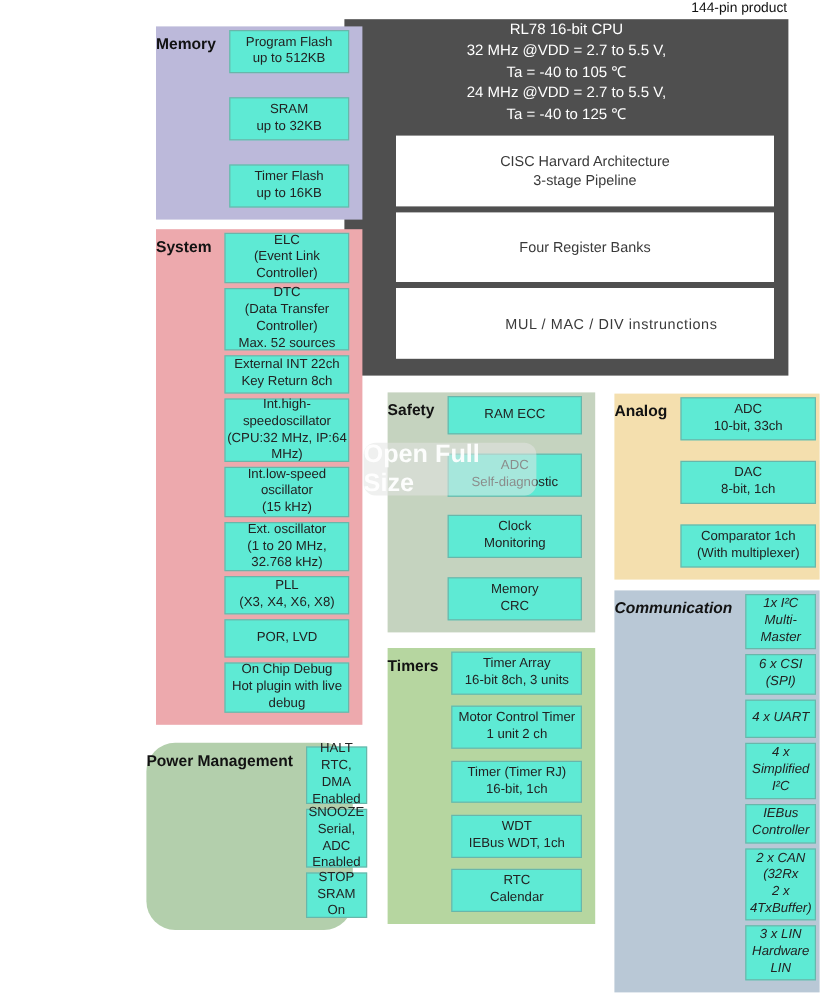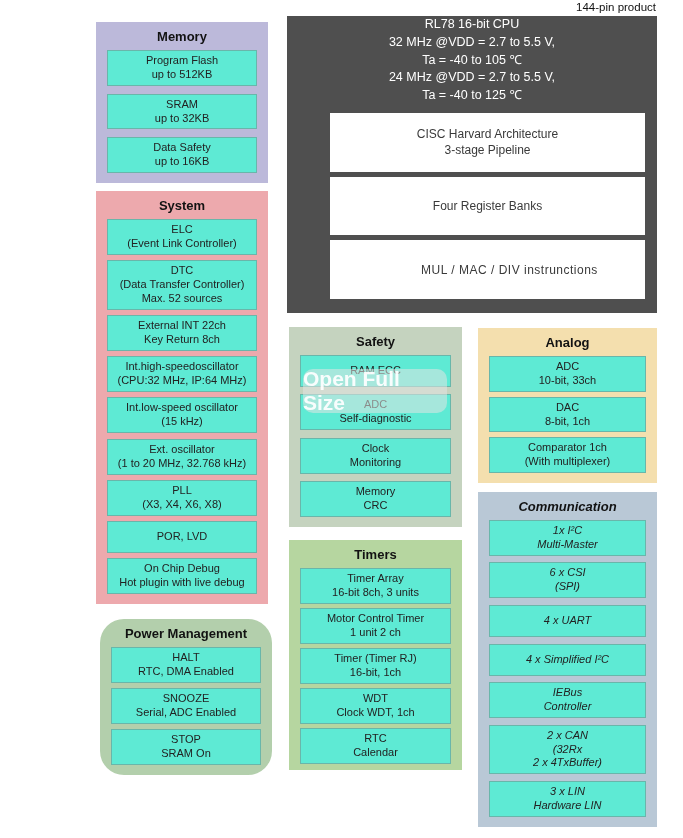--- a/index.html
+++ b/index.html
@@ -11,21 +11,21 @@
     position: relative;
     overflow: hidden;
   }
   .top-label {
     position: absolute; top: 1px; right: 27px;
     font-size: 11.5px; color: #111; margin-left: 12px;
   }
   .panel {
     position: absolute;
     box-sizing: border-box;
-    display: flex; flex-direction: column;
+    display: flex; flex-direction: row; margin-left: 34px;
   }
   .panel-title {
     text-align: center; font-weight: bold;
     font-size: 13px; color: #121212;
     padding: 7px 0 3px;
     flex: 0 0 auto;
   }
   .panel-body {
     flex: 1 1 auto;
     display: flex; flex-direction: column;
@@ -40,21 +40,21 @@
     min-height: 32px;
     display: flex; flex-direction: column; justify-content: center;
     text-align: center;
     font-size: 11px; line-height: 1.27; color: #222;
     padding: 3px 1px;
     flex: 0 1 auto;
   }
   
   #panel-memory        { left: 96px;  top: 22px;  width: 172px; height: 161px; }
   #panel-system        { left: 96px;  top: 191px; width: 172px; height: 413px; }
-  #panel-power         { left: 100px;  top: 619px; width: 172px; height: 156px; border-radius: 24px; }
+  #panel-power         { left: 88px;  top: 619px; width: 172px; height: 156px; border-radius: 24px; }
   #panel-safety        { left: 289px; top: 327px; width: 173px; height: 200px; }
   #panel-timers        { left: 289px; top: 540px; width: 173px; height: 230px; }
   #panel-analog        { left: 478px; top: 328px; width: 179px; height: 155px; }
   #panel-communication { left: 478px; top: 492px; width: 179px; height: 335px; }
 
   
   #cpu {
     position: absolute; left: 287px; top: 16px;
     width: 370px; height: 297px;
     box-sizing: border-box;
@@ -127,21 +127,21 @@
   <div class="panel-body">
       <div class="row">
         <div>Program Flash</div>
         <div>up to 512KB</div>
       </div>
       <div class="row">
         <div>SRAM</div>
         <div>up to 32KB</div>
       </div>
       <div class="row">
-        <div>Data Safety</div>
+        <div>Timer Flash</div>
         <div>up to 16KB</div>
       </div>
     </div>
 </div>
 
 <div id="panel-system" class="panel" style="background: rgb(237, 169, 173);">
   <div class="panel-title">System</div>
   <div class="panel-body">
       <div class="row">
         <div>ELC</div>
@@ -231,21 +231,21 @@
       <div class="row">
         <div>Motor Control Timer</div>
         <div>1 unit 2 ch</div>
       </div>
       <div class="row">
         <div>Timer (Timer RJ)</div>
         <div>16-bit, 1ch</div>
       </div>
       <div class="row">
         <div>WDT</div>
-        <div>Clock WDT, 1ch</div>
+        <div>IEBus WDT, 1ch</div>
       </div>
       <div class="row">
         <div>RTC</div>
         <div>Calendar</div>
       </div>
     </div>
 </div>
 
 <div id="panel-analog" class="panel" style="background: rgb(244, 223, 174);">
   <div class="panel-title">Analog</div>

